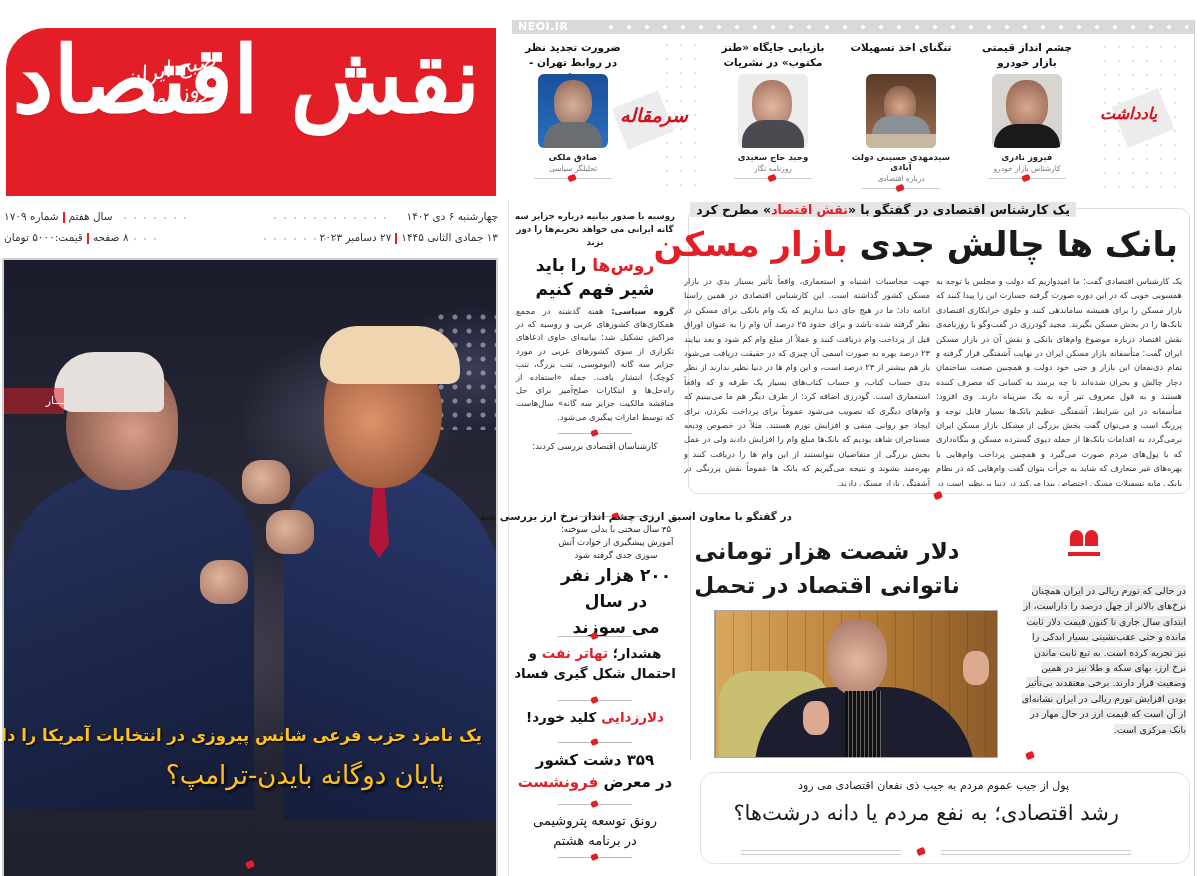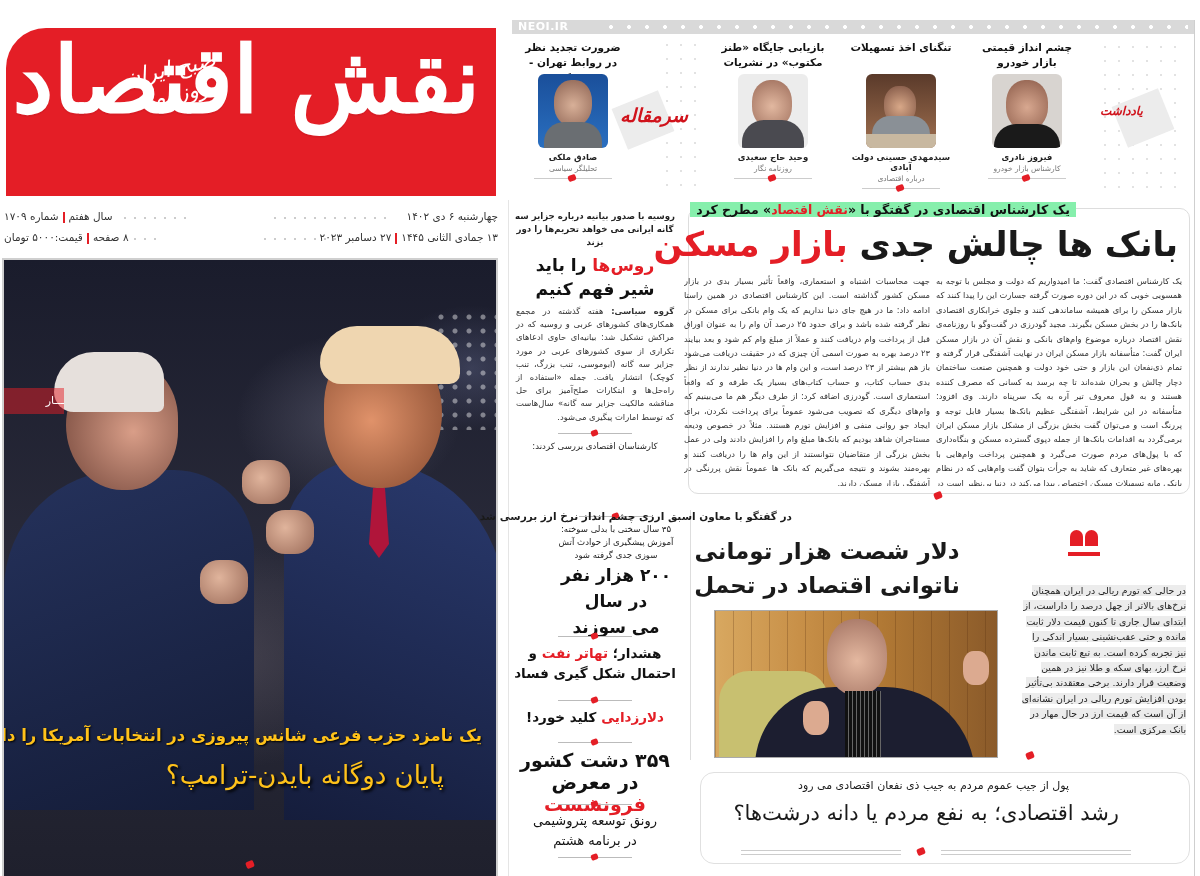--- a/index.html
+++ b/index.html
@@ -139,21 +139,21 @@
   <div class="dots"></div>
 </div>
 <div class="right-rule"></div>
 
 <div class="dotfield" style="left:660px; top:38px; width:40px; height:150px;"></div>
 <div class="tag-bg" style="left:618px; top:98px; width:50px; height:44px;"></div>
 <div class="section-tag" style="left:620px; top:104px; font-size:19px;">سرمقاله</div>
 
 <div class="dotfield" style="left:1098px; top:40px; width:80px; height:150px;"></div>
 <div class="tag-bg" style="left:1118px; top:96px; width:50px; height:44px;"></div>
-<div class="section-tag" style="left:1100px; top:104px; font-size:12px;">یادداشت</div>
+<div class="section-tag" style="left:1100px; top:104px; font-size:16px;">یادداشت</div>
 
 <div class="col-card" style="left:518px;">
   <div class="ttl">ضرورت تجدید نظر در روابط تهران - مسکو</div>
   <div class="photo" style="background:linear-gradient(180deg,#1a4f9a,#2a6fc0);">
     <div style="position:absolute;left:16px;top:6px;width:38px;height:46px;border-radius:45%;background:radial-gradient(circle at 50% 55%,#d8b098,#8a6050);"></div>
     <div style="position:absolute;left:6px;top:48px;width:58px;height:30px;border-radius:20px 20px 0 0;background:#6a6e72;"></div>
   </div>
   <div class="nm">صادق ملکی</div>
   <div class="rl">تحلیلگر سیاسی</div>
   <div class="ul"></div>
@@ -188,21 +188,21 @@
     <div style="position:absolute;left:14px;top:6px;width:42px;height:50px;border-radius:45%;background:radial-gradient(circle at 50% 55%,#d8a890,#8a5a48);"></div>
     <div style="position:absolute;left:2px;top:50px;width:66px;height:26px;border-radius:22px 22px 0 0;background:#1a1a1a;"></div>
   </div>
   <div class="nm">فیروز نادری</div>
   <div class="rl">کارشناس بازار خودرو</div>
   <div class="ul"></div>
 </div>
 
 <div class="main-story">
   <div class="ms-box"></div>
-  <div class="ms-kicker" style="background:#86efac; padding:0 6px;">
+  <div class="ms-kicker" style="background:#e5e5e5; padding:0 6px;">
     <span>یک کارشناس اقتصادی در گفتگو با «</span><span class="red">نقش اقتصاد</span><span>» مطرح کرد</span>
   </div>
   <div class="ms-head">
     <span>بانک ها چالش جدی </span><span class="red">بازار مسکن</span>
   </div>
   <div class="ms-body" style="right:10px; height:212px; overflow:hidden;">یک کارشناس اقتصادی گفت: ما امیدواریم که دولت و مجلس با توجه به همسویی خوبی که در این دوره صورت گرفته جسارت این را پیدا کنند که بازار مسکن را برای همیشه ساماندهی کنند و جلوی خرابکاری اقتصادی بانک‌ها را در بخش مسکن بگیرند. مجید گودرزی در گفت‌وگو با روزنامه‌ی نقش اقتصاد درباره موضوع وام‌های بانکی و نقش آن در بازار مسکن ایران گفت: متأسفانه بازار مسکن ایران در نهایت آشفتگی قرار گرفته و تمام ذی‌نفعان این بازار و حتی خود دولت و همچنین صنعت ساختمان دچار چالش و بحران شده‌اند تا چه برسد به کسانی که مصرف کننده هستند و به قول معروف تیر آره به یک سرپناه دارند. وی افزود: متأسفانه در این شرایط، آشفتگی عظیم بانک‌ها بسیار قابل توجه و پررنگ است و می‌توان گفت بخش بزرگی از مشکل بازار مسکن ایران برمی‌گردد به اقدامات بانک‌ها از جمله دپوی گسترده مسکن و بنگاه‌داری که با پول‌های مردم صورت می‌گیرد و همچنین پرداخت وام‌هایی با بهره‌های غیر متعارف که شاید به جرأت بتوان گفت وام‌هایی که در نظام بانکی مایه تسهیلات مسکن اختصاص پیدا می‌کند در دنیا بی‌نظیر است در حالی که به</div>
   <div class="ms-body" style="right:262px; height:212px; overflow:hidden;">جهت محاسبات اشتباه و استعماری، واقعاً تأثیر بسیار بدی در بازار مسکن کشور گذاشته است. این کارشناس اقتصادی در همین راستا ادامه داد: ما در هیچ جای دنیا نداریم که یک وام بانکی برای مسکن در نظر گرفته شده باشد و برای حدود ۲۵ درصد آن وام را به عنوان اوراق قبل از پرداخت وام دریافت کنند و عملاً از مبلغ وام کم شود و بعد بیایند ۲۳ درصد بهره به صورت اسمی آن چیزی که در حقیقت دریافت می‌شود باز هم بیشتر از ۲۳ درصد است، و این وام ها در دنیا نظیر ندارند از نظر بدی حساب کتاب، و حساب کتاب‌های بسیار یک طرفه و که واقعاً استعماری است. گودرزی اضافه کرد: از طرف دیگر هم ما می‌بینیم که وام‌های دیگری که تصویب می‌شود عموماً برای پرداخت نکردن، برای ایجاد جو روانی منفی و افزایش تورم هستند. مثلاً در خصوص ودیعه مستاجران شاهد بودیم که بانک‌ها مبلغ وام را افزایش دادند ولی در عمل بخش بزرگی از متقاضیان نتوانستند از این وام ها را دریافت کنند و بهره‌مند بشوند و نتیجه می‌گیریم که بانک ها عموماً نقش پررنگی در آشفتگی بازار مسکن دارند.</div>
   <div class="redmark" style="left:248px; top:292px;"></div>
 </div>
 
@@ -262,21 +262,21 @@
 
   <div class="mid-item" style="top:494px;">
     <div class="mid-sep"></div>
     <div class="mid-head" style="font-size:13.5px; line-height:20px;">
       <span class="red">دلارزدایی</span><span> کلید خورد!</span>
     </div>
   </div>
 
   <div class="mid-item" style="top:536px;">
     <div class="mid-sep"></div>
-    <div class="mid-head" style="font-size:19px; line-height:22px;">
+    <div class="mid-head" style="font-size:15px; line-height:22px;">
       <div>۳۵۹ دشت کشور</div>
       <div><span>در معرض </span><span class="red">فرونشست</span></div>
     </div>
   </div>
 
   <div class="mid-item" style="top:598px;">
     <div class="mid-sep"></div>
     <div class="mid-head" style="font-size:13px; line-height:20px; font-weight:normal;">
       <div>رونق توسعه پتروشیمی</div>
       <div>در برنامه هشتم</div>

